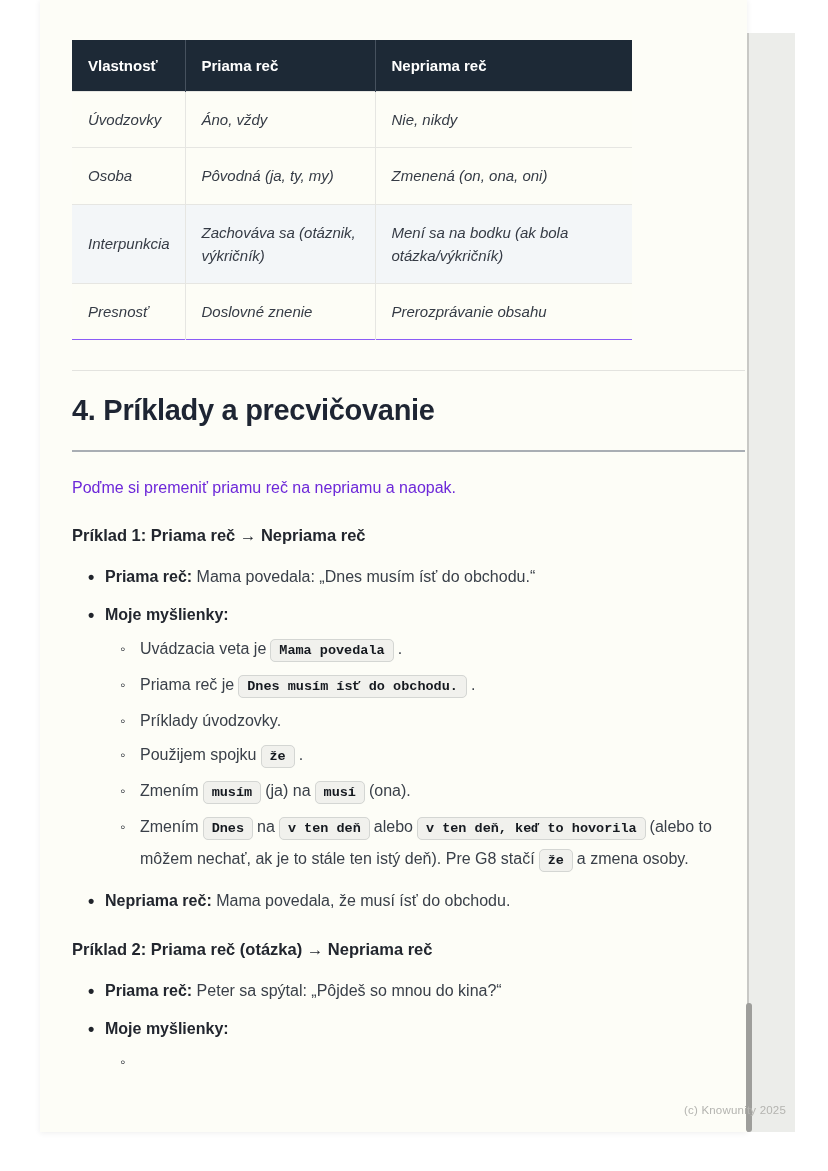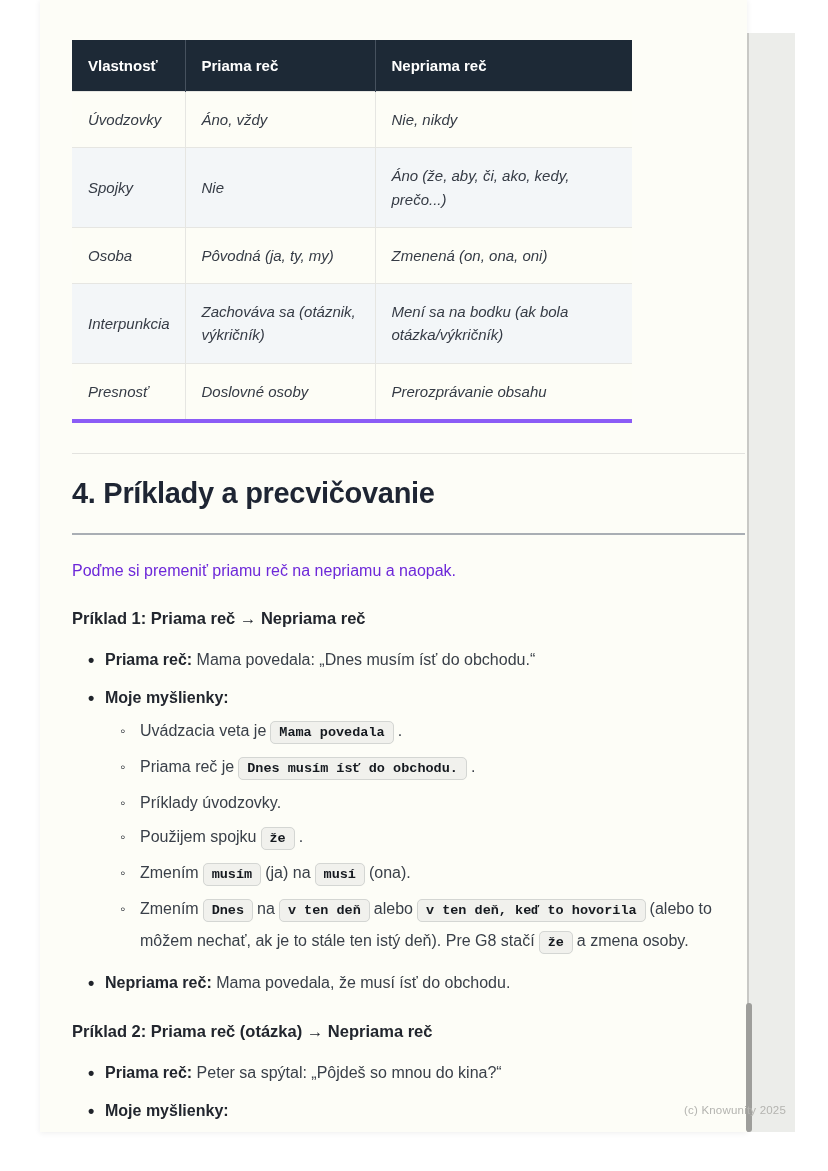--- a/index.html
+++ b/index.html
@@ -14,21 +14,21 @@
     background:#fdfdf7;
     box-shadow:0 1px 6px rgba(0,0,0,0.07);
     overflow:hidden;
   }
   .content{padding:40px 2px 0 32px;}
 
   
   table.cmp{
     border-collapse:collapse;width:560px;table-layout:fixed;
     font-size:15px;color:#353b45;
-    border-bottom:4px solid #8b5cf6;
+    border-bottom:1px solid #8b5cf6;
   }
   table.cmp col.c1{width:113px}
   table.cmp col.c2{width:190px}
   table.cmp col.c3{width:257px}
   table.cmp th{
     background:#1d2936;color:#ffffff;font-weight:bold;text-align:left;
     padding:17px 16px;border-right:1px solid #46515e;font-size:15px;
   }
   table.cmp th:last-child{border-right:none;}
   table.cmp td{
@@ -103,38 +103,33 @@
           <th>Priama reč</th>
           <th>Nepriama reč</th>
         </tr>
       </thead>
       <tbody>
         <tr class="odd">
           <td>Úvodzovky</td>
           <td>Áno, vždy</td>
           <td>Nie, nikdy</td>
         </tr>
-        <tr class="even">
-          <td>Spojky</td>
-          <td>Nie</td>
-          <td>Áno (že, aby, či, ako, kedy, prečo...)</td>
-        </tr>
         <tr class="odd">
           <td>Osoba</td>
           <td>Pôvodná (ja, ty, my)</td>
           <td>Zmenená (on, ona, oni)</td>
         </tr>
         <tr class="even">
           <td>Interpunkcia</td>
           <td>Zachováva sa (otáznik, výkričník)</td>
           <td>Mení sa na bodku (ak bola otázka/výkričník)</td>
         </tr>
         <tr class="odd">
           <td>Presnosť</td>
-          <td>Doslovné osoby</td>
+          <td>Doslovné znenie</td>
           <td>Prerozprávanie obsahu</td>
         </tr>
       </tbody>
     </table>
 
     <hr class="sep">
 
     <h2 class="sec">4. Príklady a precvičovanie</h2>
     <hr class="under">
 

